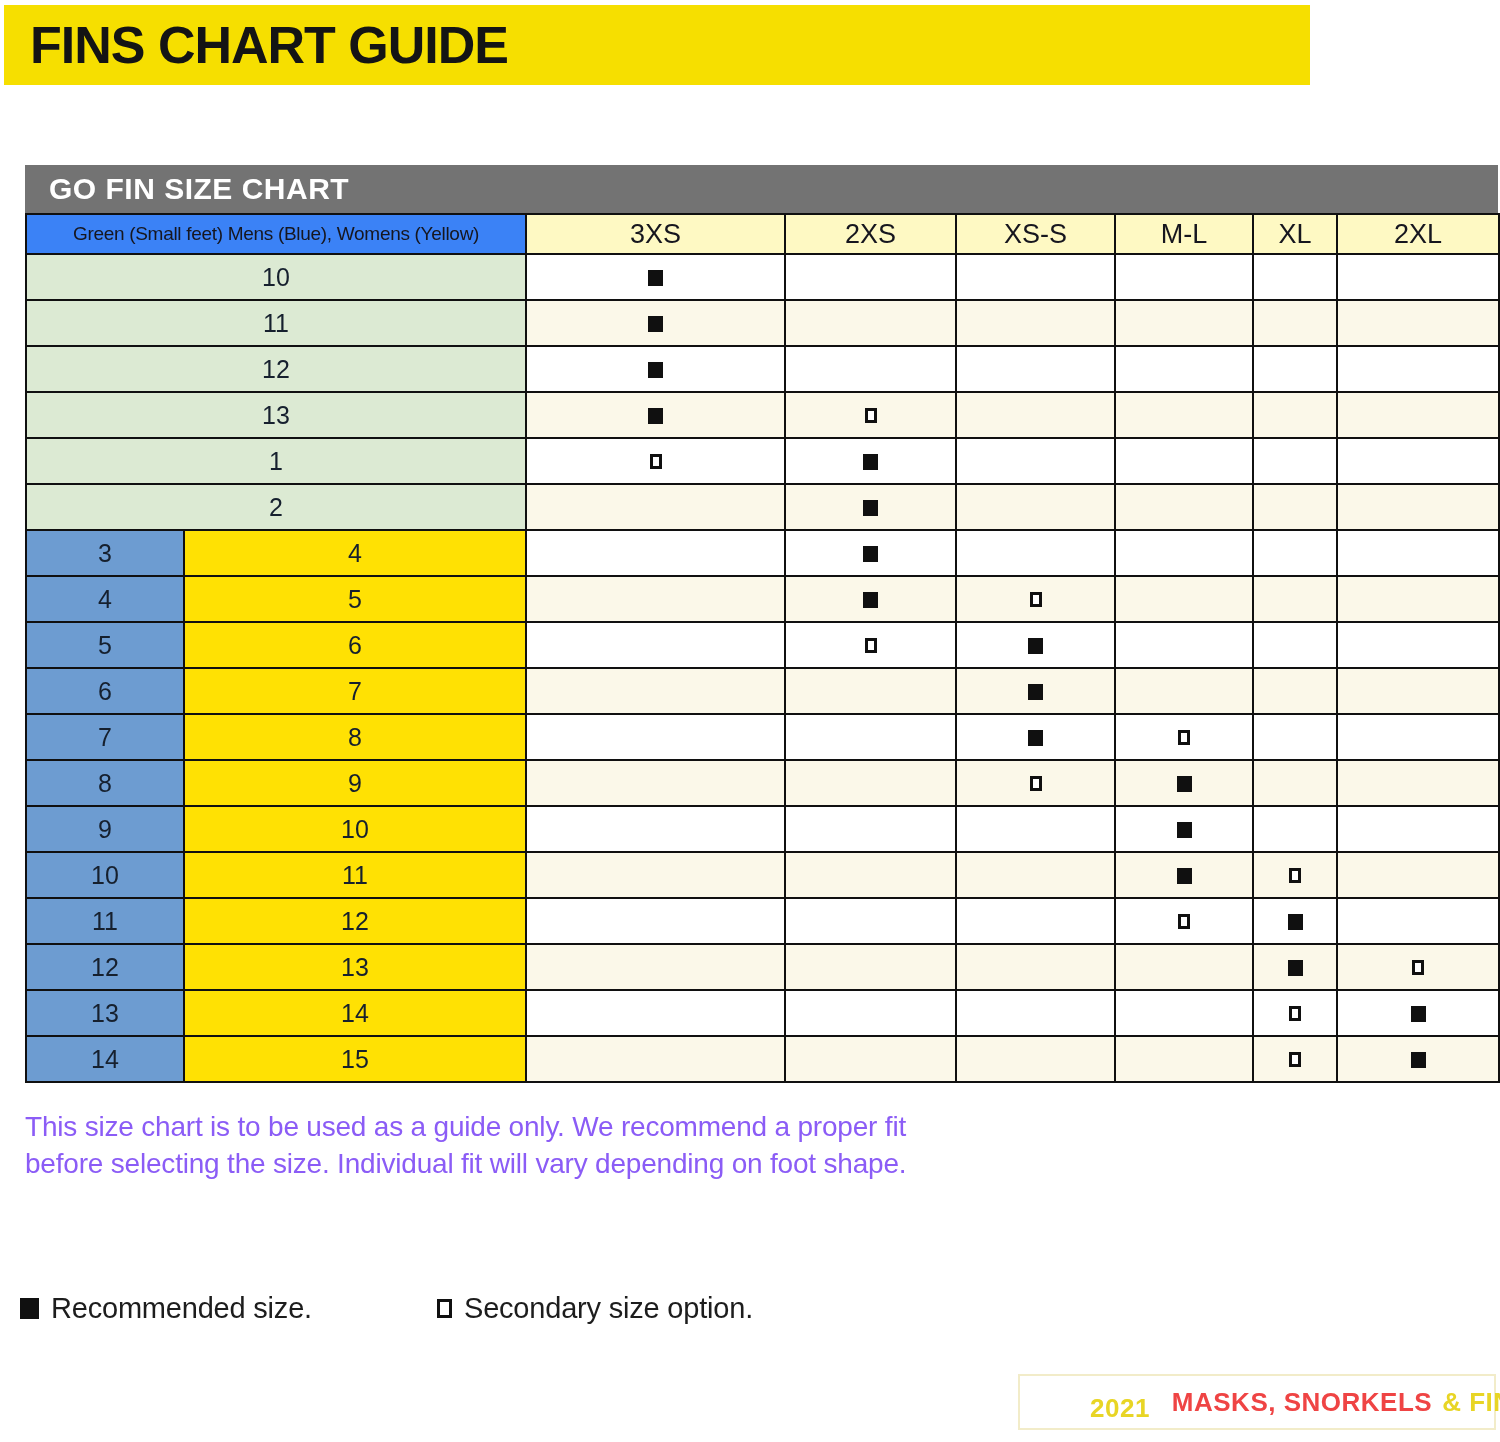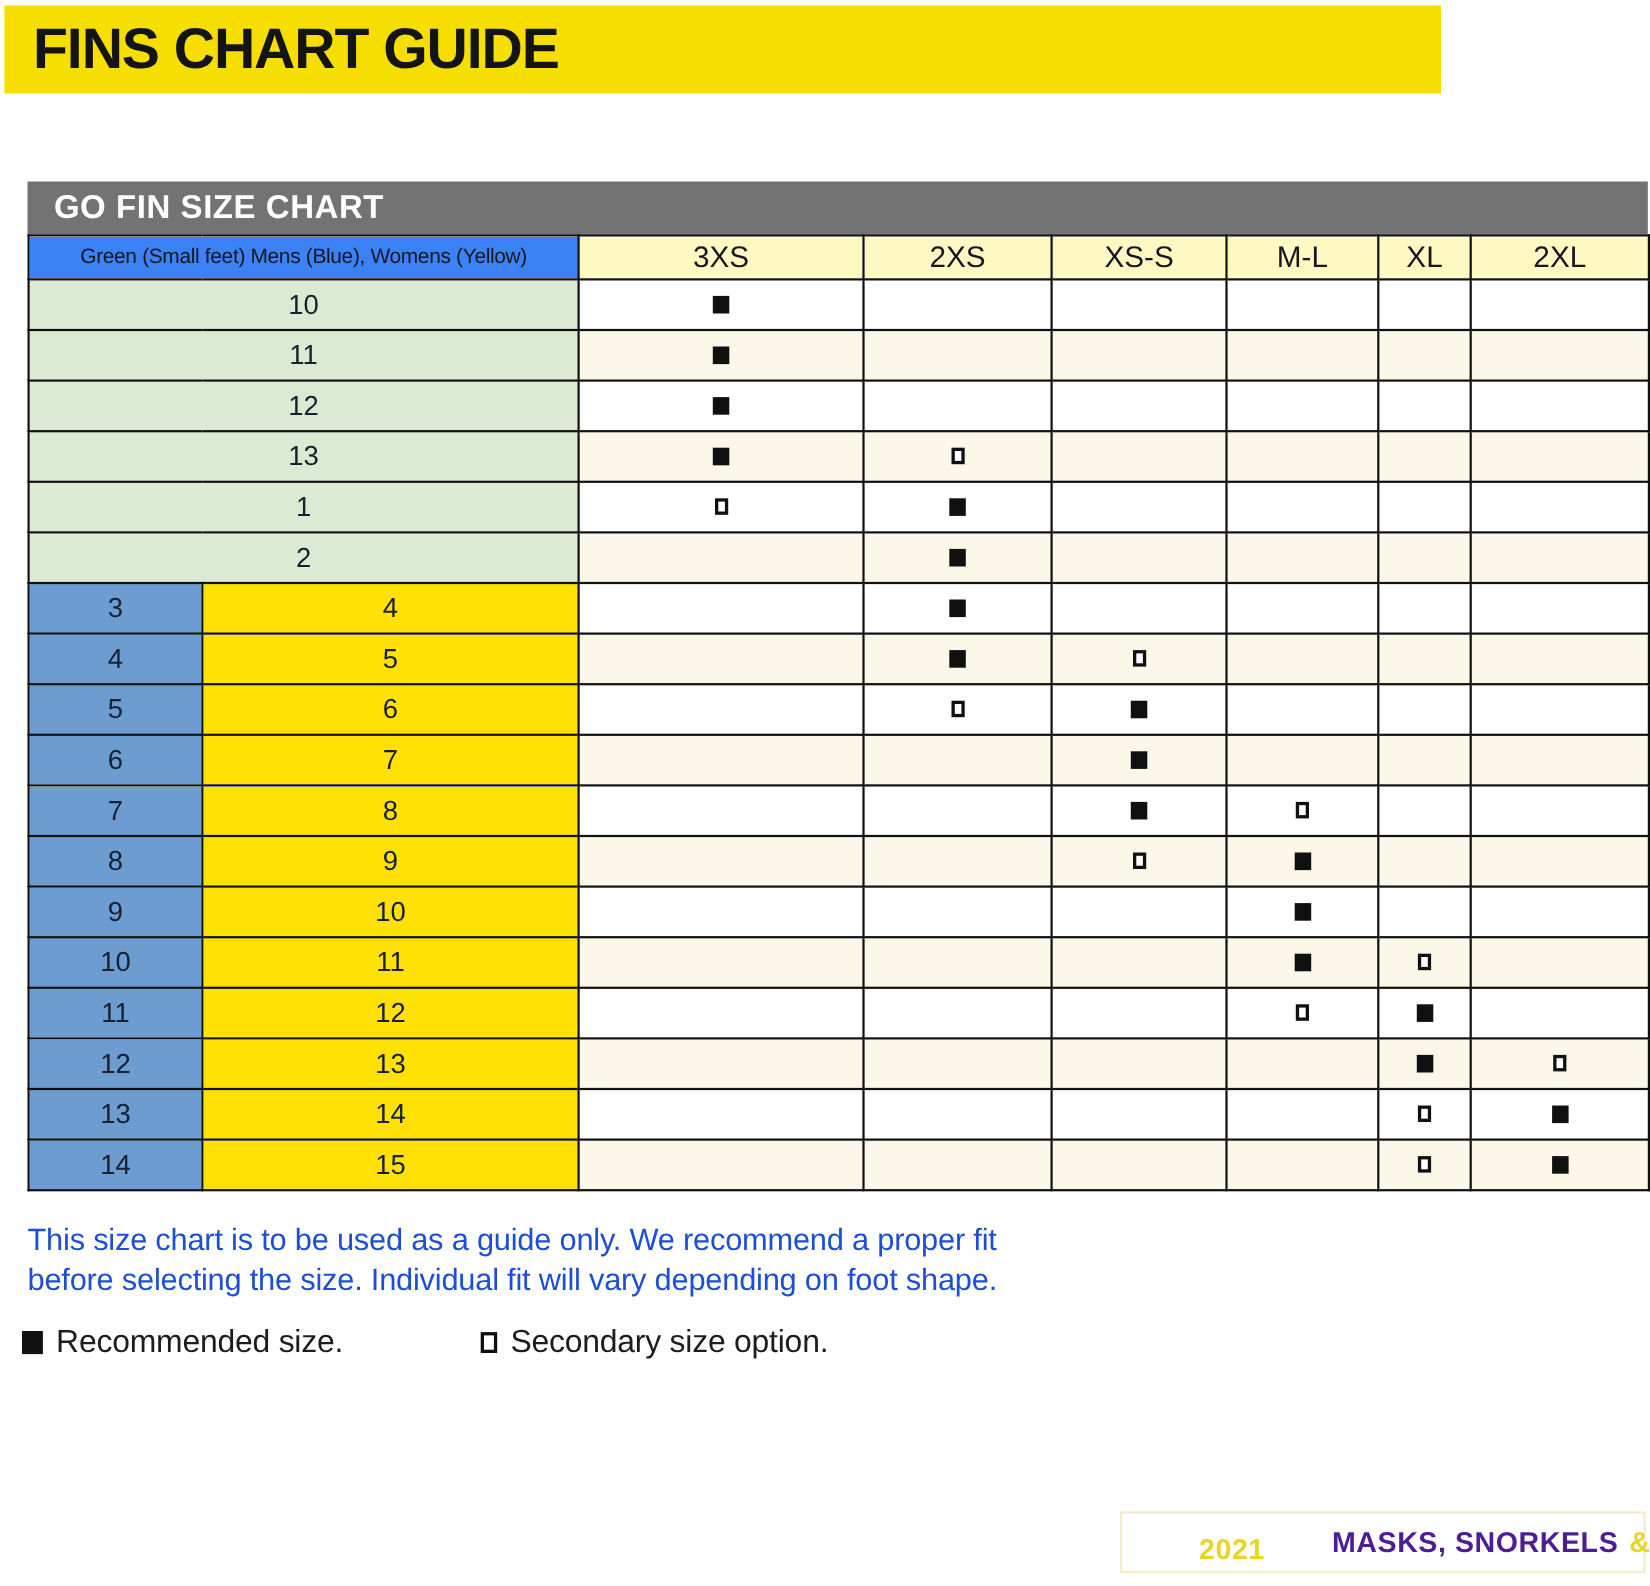--- a/index.html
+++ b/index.html
@@ -54,39 +54,39 @@
 
   
   .sq { display:inline-block; width:15px; height:16px; background:#101010; vertical-align:middle; }
   .sq.open { width:12px; height:15px; background:#ffffff; border:3px solid #101010; }
   .sq.lg { width:19px; height:21px; }
   .sq.lg.open { width:15px; height:19px; border:3px solid #101010; }
 
   
   .note {
     position:absolute; left:25px; top:1108px; width:1100px;
-    font-size:28px; line-height:37px; color:#1d4ed8; letter-spacing:-0.2px;
-  }
-
-  
-  .legend { position:absolute; left:20px; top:1204px; width:1100px; height:40px; }
+    font-size:28px; line-height:37px; color:#8b5cf6; letter-spacing:-0.2px;
+  }
+
+  
+  .legend { position:absolute; left:20px; top:1292px; width:1100px; height:40px; }
   .legend-item { position:absolute; top:0; display:flex; align-items:center; gap:12px;
     font-size:29px; color:#1d1d1d; letter-spacing:-0.2px; }
   .legend-item.first { left:0; }
   .legend-item.second { left:395px;padding-left:22px; }
 
   
   .footer-box {
     position:absolute; left:1018px; top:1374px; width:478px; height:56px;
     border:2px solid #F2ECC9; background:#ffffff;
     display:flex; align-items:center; font-size:26px; font-weight:700;
     letter-spacing:0.5px; white-space:nowrap;
   }
   .footer-year { color:#E8D525; margin-left:70px;margin-top:12px; }
-  .footer-dark { color:#4c1d95; margin-left:61px; }
+  .footer-dark { color:#ef4444; margin-left:22px; }
   .footer-yellow { color:#E8D525; margin-left:10px; }
 </style>
 </head>
 <body>
 
 <div class="banner">
   <h1 class="banner-title">FINS CHART GUIDE</h1>
 </div>
 
 <div class="chart-bar">

